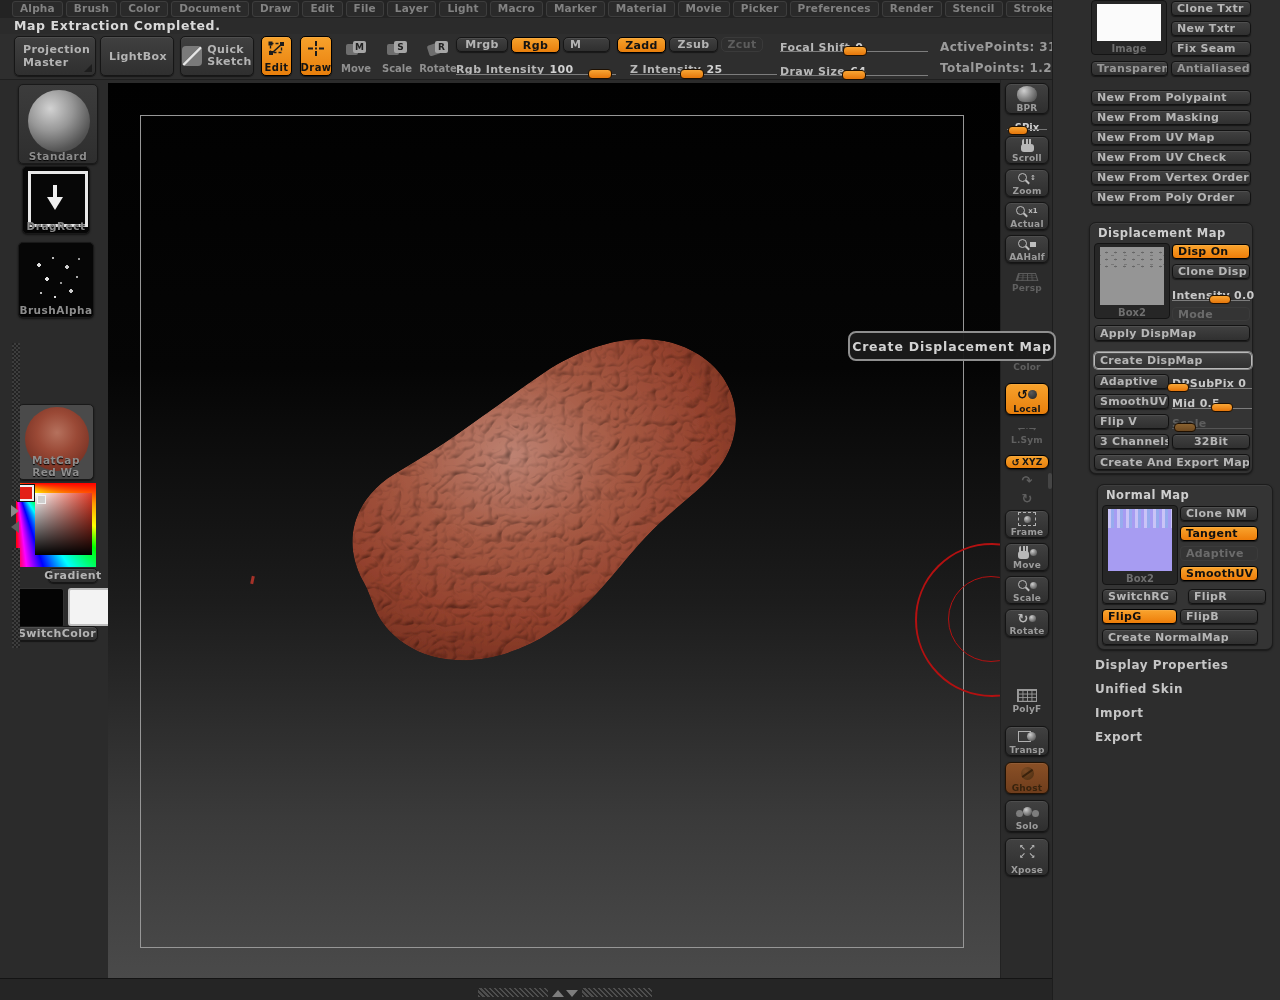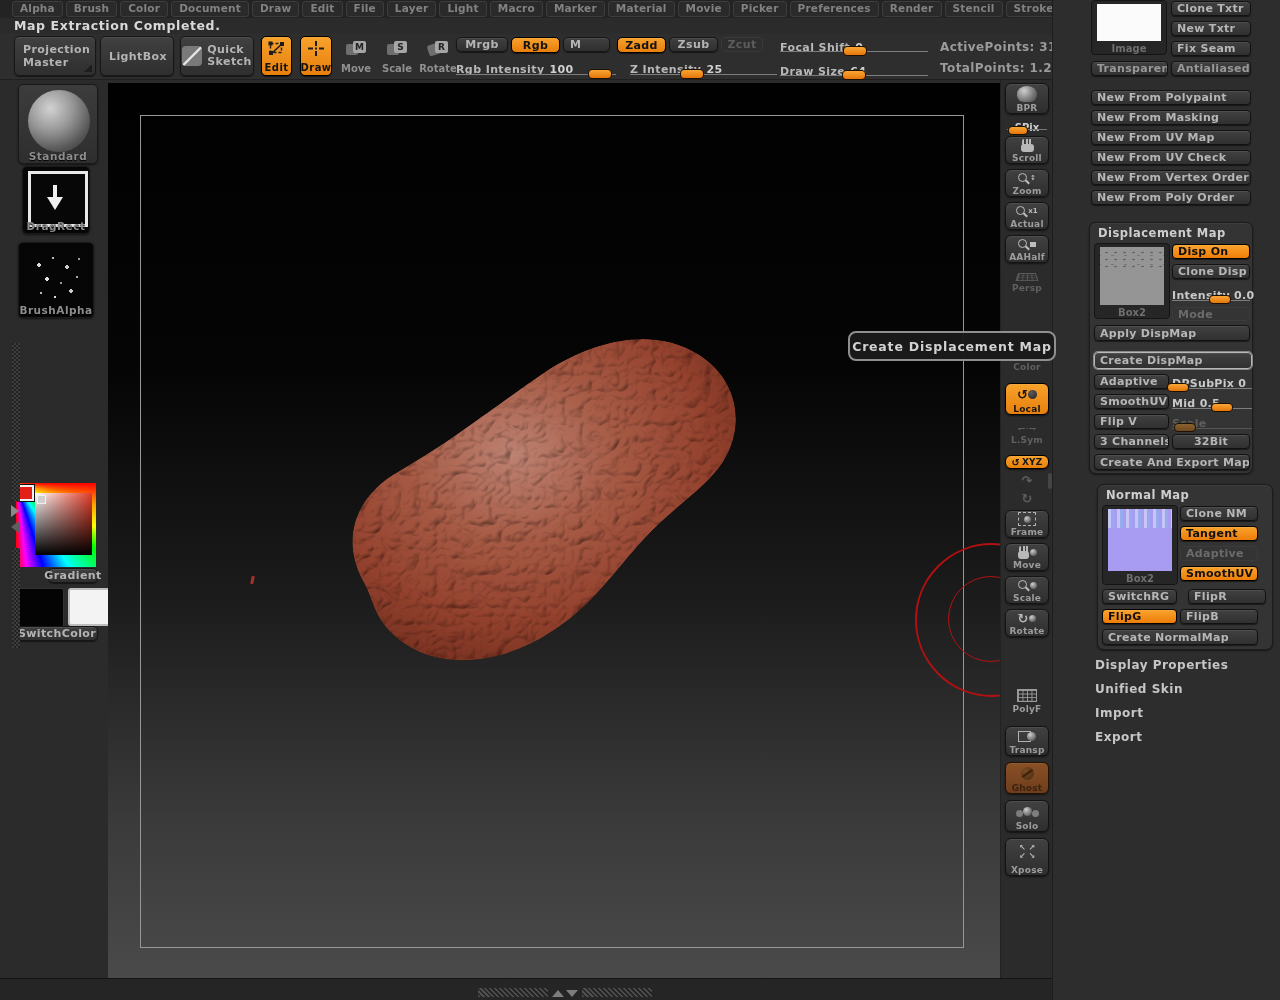--- a/index.html
+++ b/index.html
@@ -262,20 +262,24 @@
   </div>
   <div class="thumb" style="left:22px;top:86px;width:68px;height:68px;background:#070707;">
     <span class="abs" style="left:5px;top:4px;width:54px;height:50px;border:3px solid #e9e9e9;"></span>
     <span class="abs" style="left:30px;top:18px;width:4px;height:12px;background:#efefef;"></span>
     <span class="abs" style="left:24px;top:30px;width:0;height:0;border-left:8px solid transparent;border-right:8px solid transparent;border-top:13px solid #efefef;"></span>
     <span class="tlabel">DragRect</span>
   </div>
   <div class="thumb" style="left:18px;top:162px;width:76px;height:76px;background:#060606;
         background-image:radial-gradient(circle 3px at 20px 22px,#ddd 55%,transparent 60%),radial-gradient(circle 2px at 34px 15px,#bbb 55%,transparent 60%),radial-gradient(circle 3px at 48px 24px,#ccc 55%,transparent 60%),radial-gradient(circle 2px at 58px 34px,#aaa 55%,transparent 60%),radial-gradient(circle 3px at 28px 36px,#e5e5e5 55%,transparent 60%),radial-gradient(circle 2px at 42px 40px,#999 55%,transparent 60%),radial-gradient(circle 3px at 52px 48px,#ccc 55%,transparent 60%),radial-gradient(circle 2px at 22px 50px,#bbb 55%,transparent 60%),radial-gradient(circle 2.5px at 36px 54px,#ddd 55%,transparent 60%),radial-gradient(circle 1.5px at 60px 16px,#999 55%,transparent 60%);">
     <span class="tlabel">BrushAlpha</span>
+  </div>
+  <div class="thumb" style="left:18px;top:324px;width:76px;height:76px;background:#4a4a4a;">
+    <span class="ball red abs" style="left:6px;top:2px;width:64px;height:64px;"></span>
+    <span class="tlabel">MatCap Red Wa</span>
   </div>
   <div class="abs" style="left:16px;top:403px;width:80px;height:84px;background:conic-gradient(from 90deg at 0% 0%, #ff0000 0%, #ff9900 4%, #ffff00 8%, #00ff00 11%, #00ffff 16%, #0000ff 20%, #ff00ff 23%, #ff0000 25%);">
     <span class="abs" style="left:19px;top:10px;width:57px;height:62px;background:linear-gradient(to bottom, rgba(0,0,0,0) 0%, #000 100%), linear-gradient(to right, #fff 0%, #e23c28 100%);"></span>
     <span class="abs" style="left:21px;top:12px;width:7px;height:7px;border:1.5px solid #f2f2f2;background:#cfcfcf;"></span>
     <span class="abs" style="left:2px;top:2px;width:12px;height:12px;background:#e32017;border:2px solid #f2f2f2;outline:1px solid #111;"></span>
   </div>
   <div class="btn" style="position:absolute;left:48px;top:488px;width:50px;height:15px;font-size:11px;">
       <span>Gradient</span>
     </div>
   <div class="abs" style="left:16px;top:508px;width:46px;height:38px;background:#040404;border:1px solid #333;border-radius:3px;"></div>

